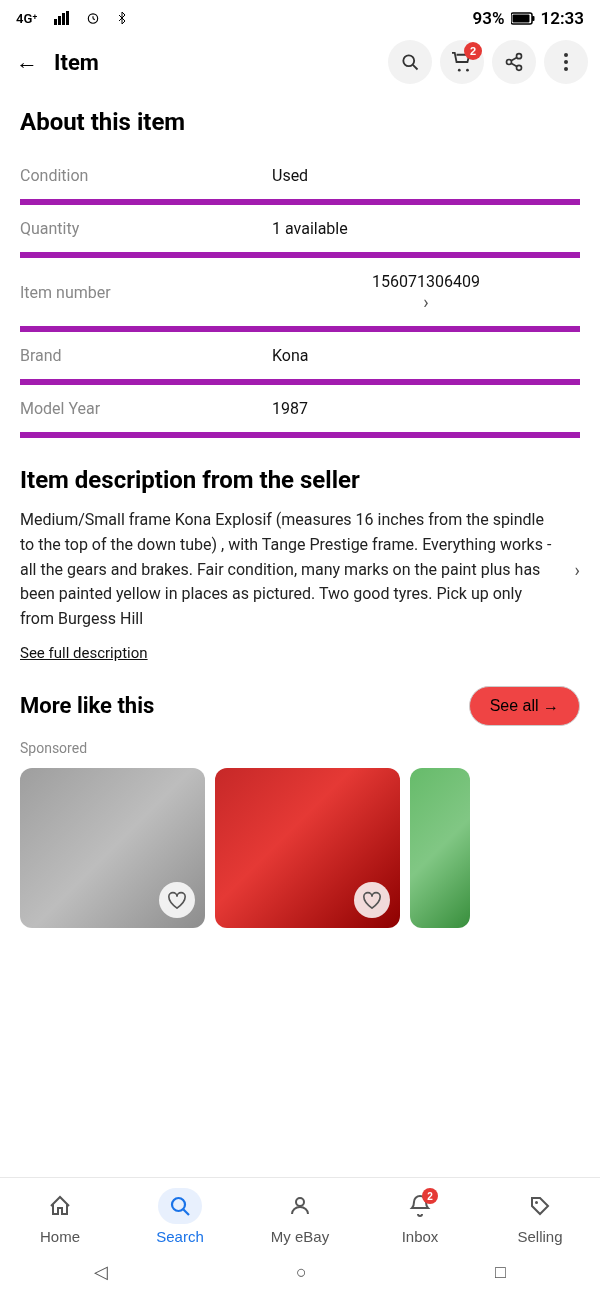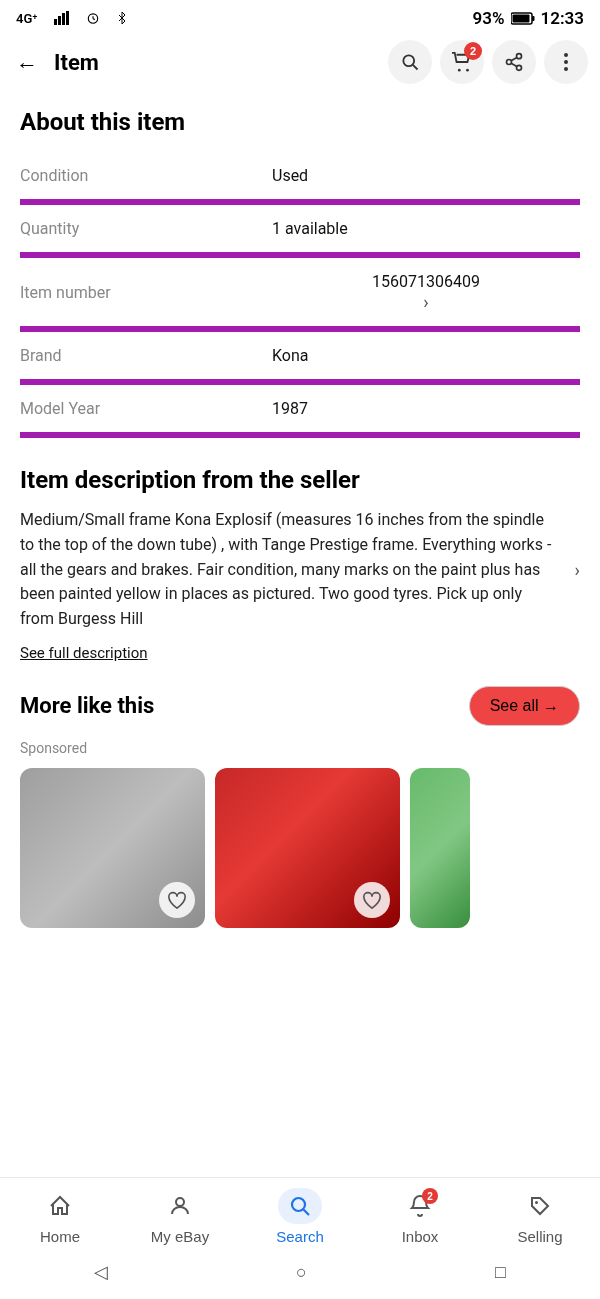--- a/index.html
+++ b/index.html
@@ -449,38 +449,38 @@
     <button class="nav-tab">
       <div class="nav-tab-icon">
         <svg width="24" height="24" viewBox="0 0 24 24" fill="none" stroke="#555" stroke-width="2">
           <path d="M3 12L12 3l9 9"></path>
           <path d="M5 10v10h5v-6h4v6h5V10"></path>
         </svg>
       </div>
       <span class="nav-label">Home</span>
     </button>
 
+    <button class="nav-tab active">
+      <div class="nav-tab-icon">
+        <svg width="24" height="24" viewBox="0 0 24 24" fill="none" stroke="#1a73e8" stroke-width="2.2">
+          <circle cx="10.5" cy="10.5" r="6.5"></circle>
+          <line x1="15.5" y1="15.5" x2="21" y2="21"></line>
+        </svg>
+      </div>
+      <span class="nav-label" style="color:#1a73e8;">Search</span>
+    </button>
+
     <button class="nav-tab">
       <div class="nav-tab-icon">
         <svg width="24" height="24" viewBox="0 0 24 24" fill="none" stroke="#555" stroke-width="2">
           <circle cx="12" cy="8" r="4"></circle>
           <path d="M4 20c0-4 3.6-7 8-7s8 3 8 7"></path>
         </svg>
       </div>
       <span class="nav-label">My eBay</span>
-    </button>
-
-    <button class="nav-tab active">
-      <div class="nav-tab-icon">
-        <svg width="24" height="24" viewBox="0 0 24 24" fill="none" stroke="#1a73e8" stroke-width="2.2">
-          <circle cx="10.5" cy="10.5" r="6.5"></circle>
-          <line x1="15.5" y1="15.5" x2="21" y2="21"></line>
-        </svg>
-      </div>
-      <span class="nav-label" style="color:#1a73e8;">Search</span>
     </button>
 
     <button class="nav-tab">
       <div class="nav-tab-icon">
         <svg width="24" height="24" viewBox="0 0 24 24" fill="none" stroke="#555" stroke-width="2">
           <path d="M12 2a6 6 0 016 6c0 4 1 5 2 6H4c1-1 2-2 2-6a6 6 0 016-6z"></path>
           <path d="M10 20a2 2 0 004 0"></path>
         </svg>
         <span class="nav-badge">2</span>
       </div>

